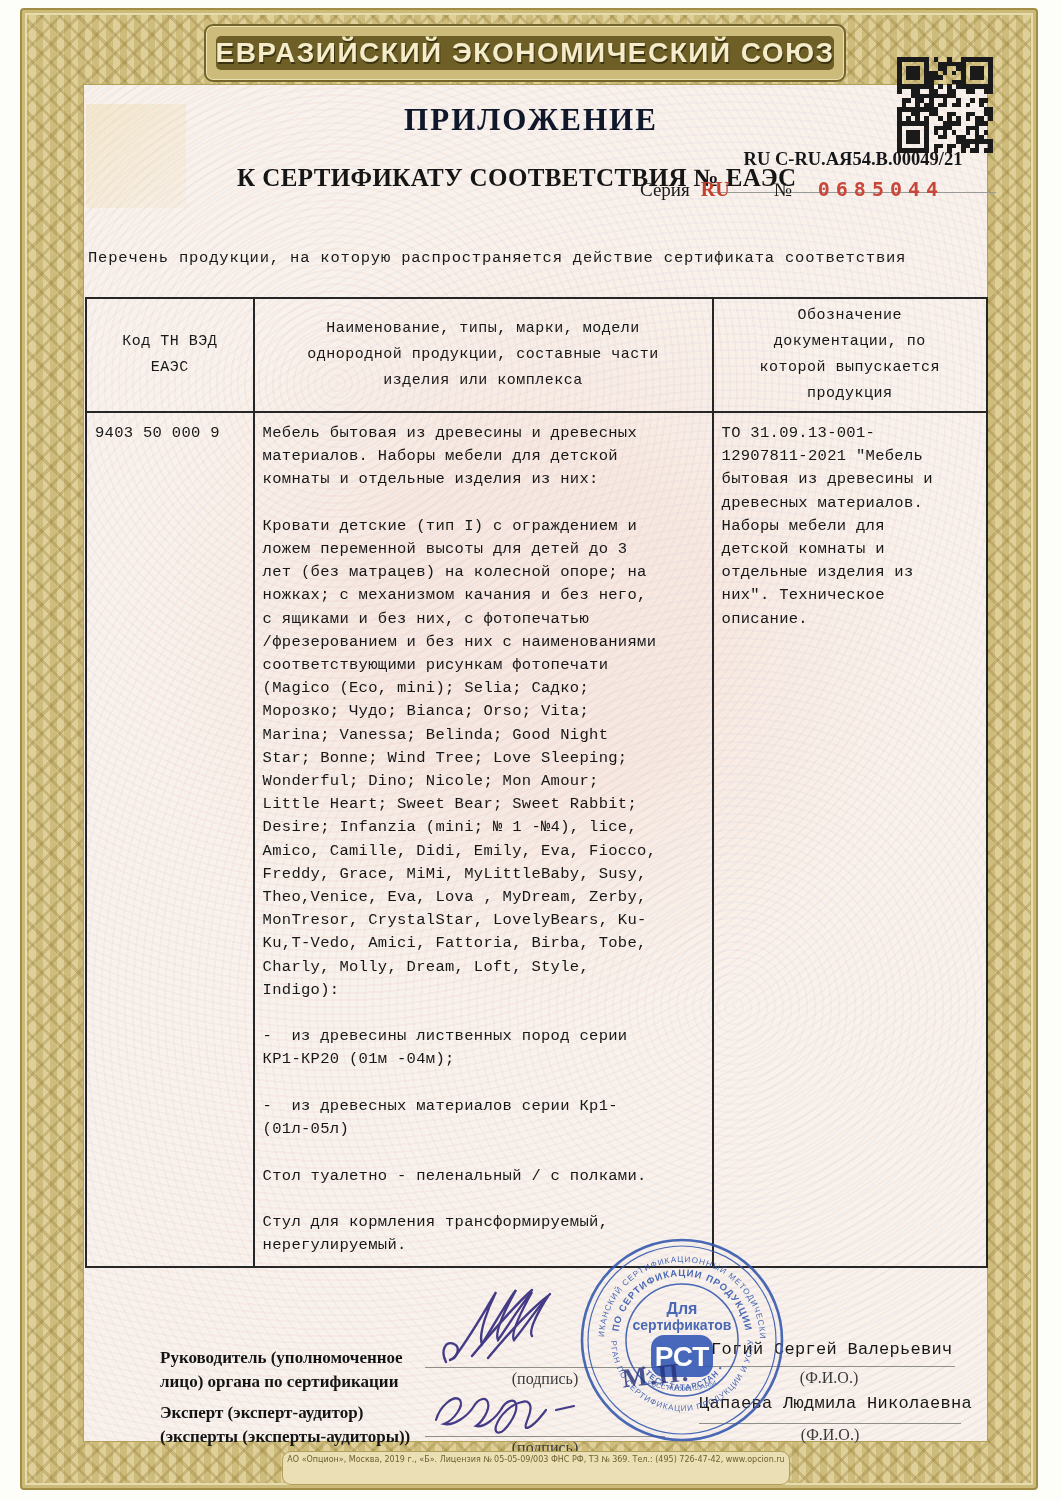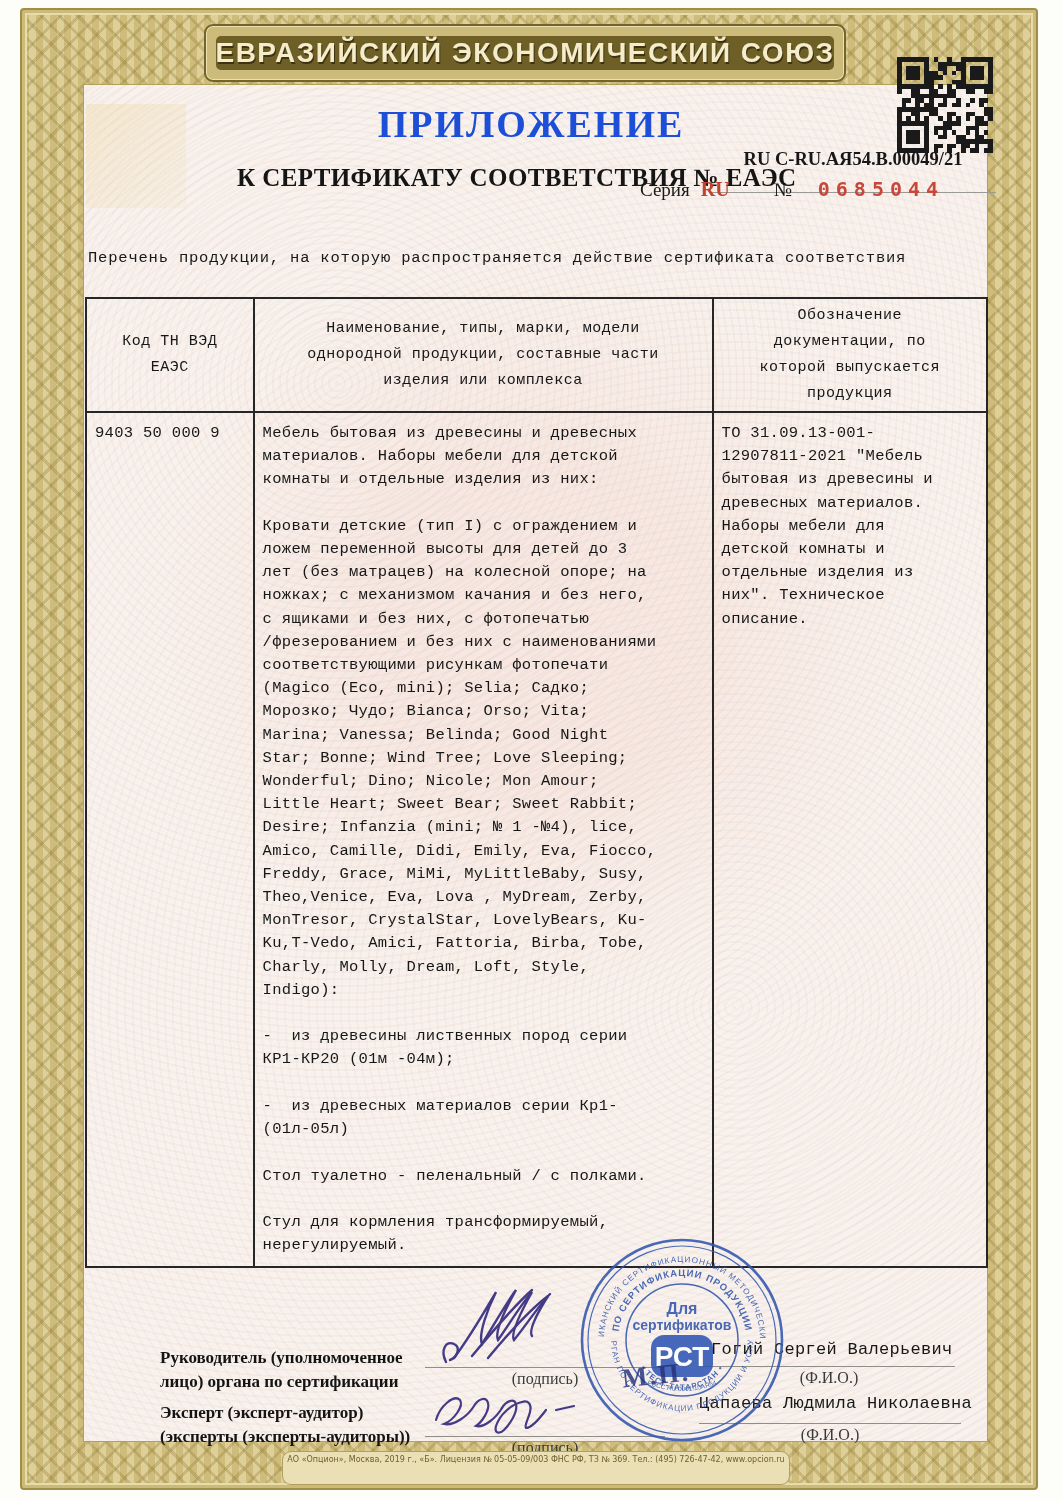--- a/index.html
+++ b/index.html
@@ -33,21 +33,21 @@
     color:#f4ecca;font-weight:bold;font-size:28px;letter-spacing:1.5px;
     font-family:"Liberation Sans",sans-serif;text-shadow:1px 2px 0 #3e3310;white-space:nowrap;}
 
   
   .qr{position:absolute;left:897px;top:57px;width:96px;height:96px;display:grid;
       grid-template-columns:repeat(21,1fr);grid-template-rows:repeat(21,1fr);}
   .qr i{display:block;}
   .qr i.on{background:#1a1a1a;}
 
   .doc-title{position:absolute;left:0;right:0;top:102px;text-align:center;
-    font-family:"Liberation Serif",serif;font-weight:bold;font-size:38px;letter-spacing:2px;color:#1d4ed8;}
+    font-family:"Liberation Serif",serif;font-weight:bold;font-size:31px;letter-spacing:2px;color:#0f172a;}
   .cert-num{position:absolute;left:710px;top:149px;width:286px;text-align:center;
     font-family:"Liberation Serif",serif;font-weight:bold;font-size:18.5px;color:#17171a;
     padding-bottom:22px;border-bottom:1.5px solid #999a96;}
   .subtitle{position:absolute;left:237px;top:164px;
     font-family:"Liberation Serif",serif;font-weight:bold;font-size:25px;letter-spacing:.4px;color:#151515;}
   .series-line{position:absolute;left:640px;top:177px;display:flex;align-items:flex-end;
     font-family:"Liberation Serif",serif;font-size:19px;color:#1a1a1a;}
   .series-value{color:#c2412f;font-weight:bold;margin-left:11px;font-size:20px;}
   .number-sign{margin-left:44px;}
   .form-number{margin-left:26px;color:#c8473a;font-family:"DejaVu Sans Mono",monospace;

